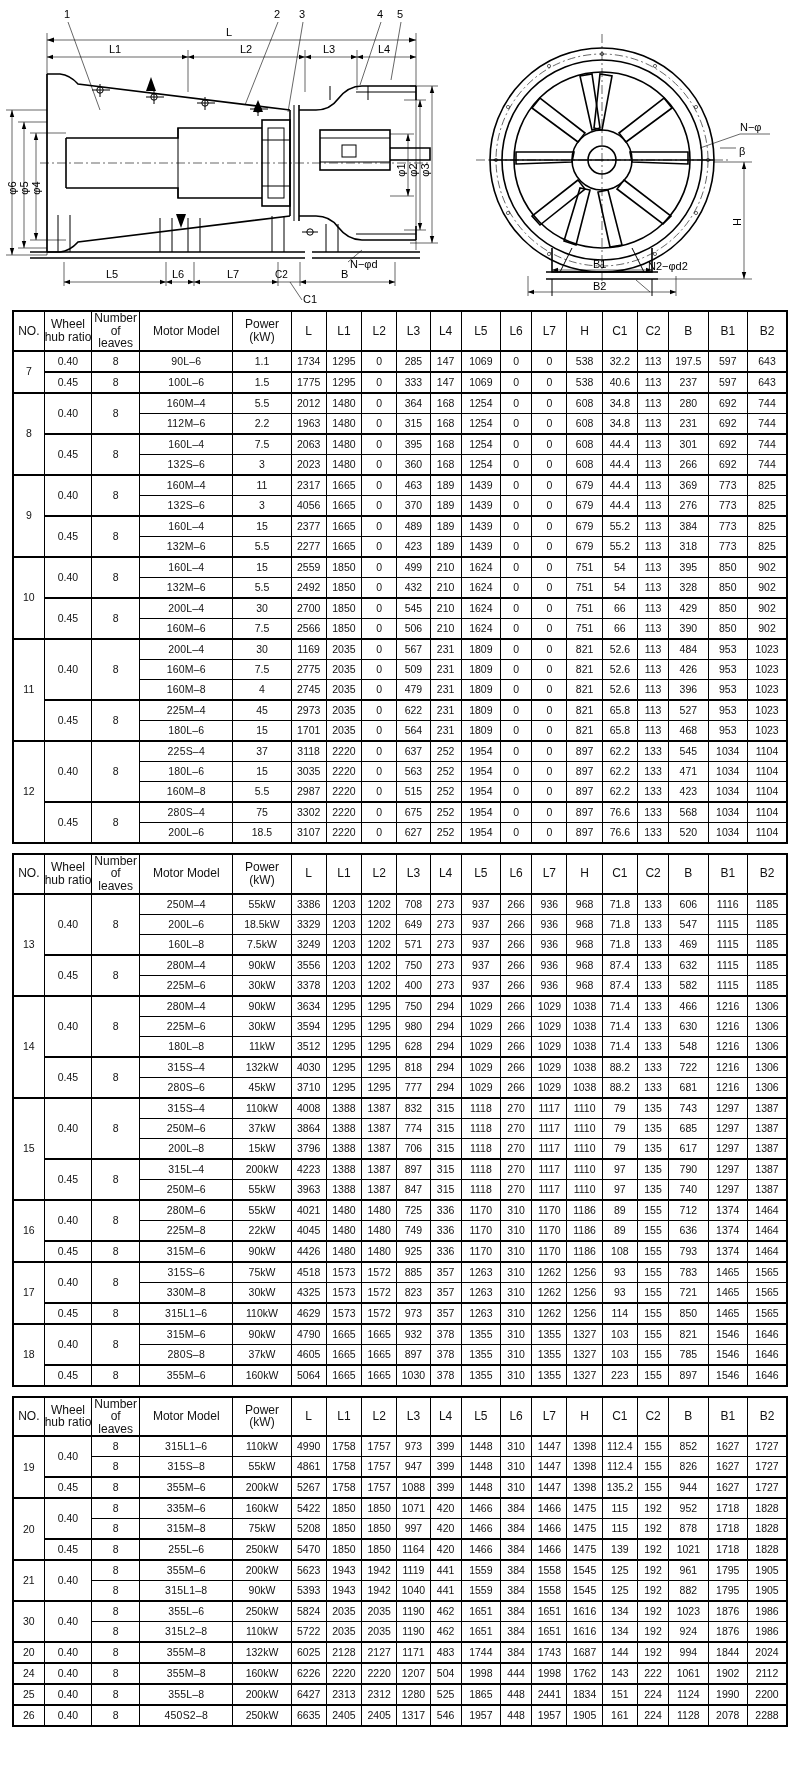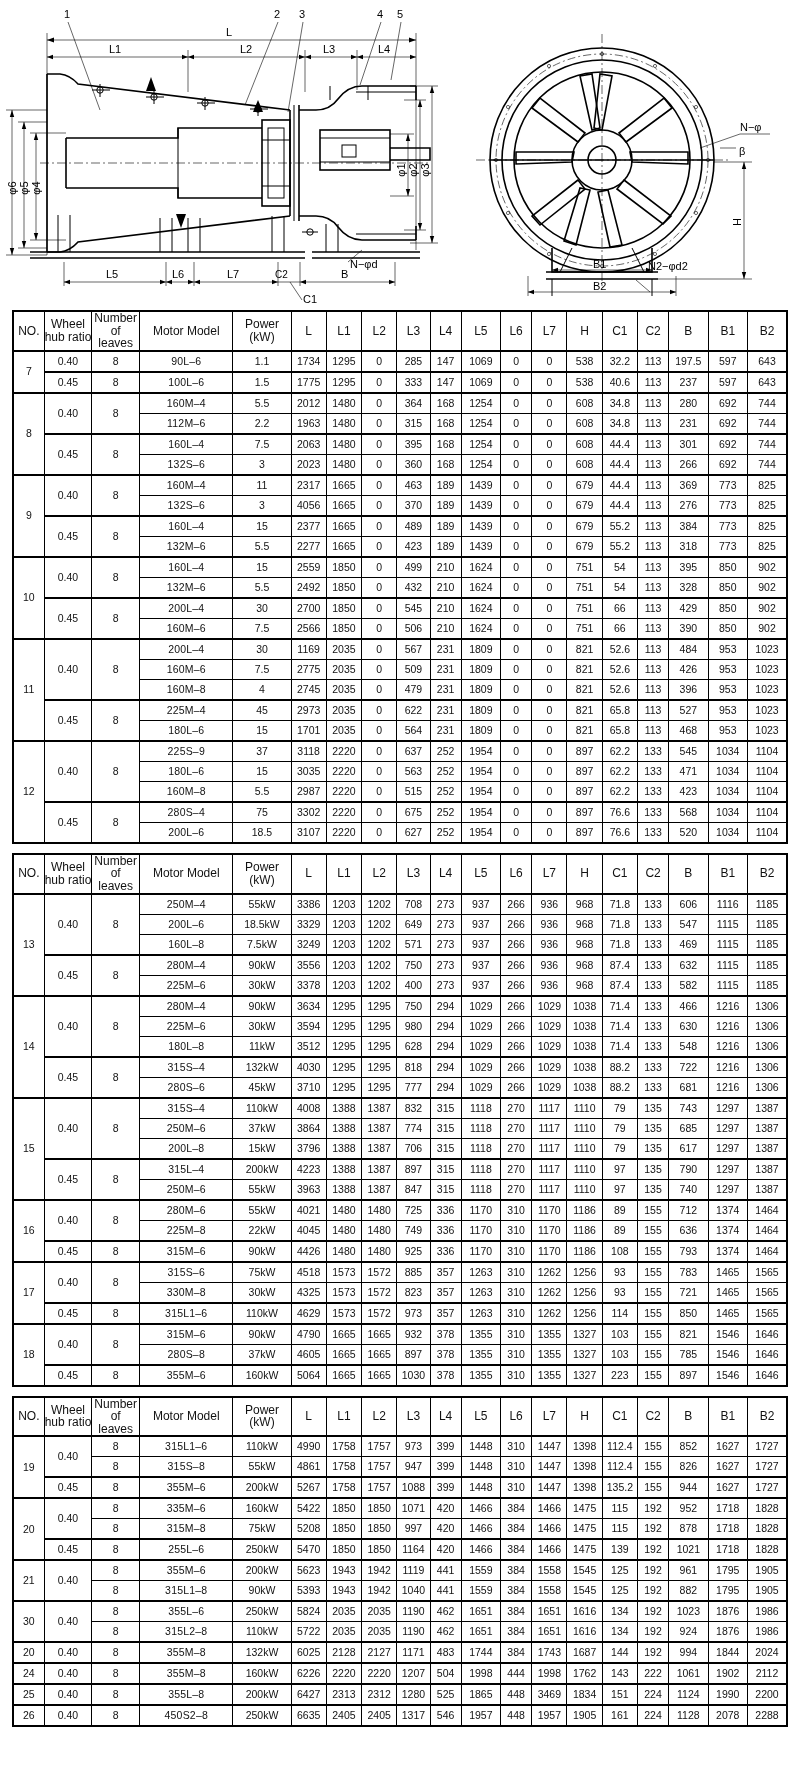--- a/index.html
+++ b/index.html
@@ -753,21 +753,21 @@
             <td class="val">65.8</td>
             <td class="val">113</td>
             <td class="val">468</td>
             <td class="val">953</td>
             <td class="val">1023</td>
           </tr>
           <tr class="group-start">
             <td class="no-cell" rowspan="5">12</td>
             <td class="val" rowspan="3">0.40</td>
             <td class="val" rowspan="3">8</td>
-            <td class="model">225S–9</td>
+            <td class="model">225S–4</td>
             <td class="val">37</td>
             <td class="val">3118</td>
             <td class="val">2220</td>
             <td class="val">0</td>
             <td class="val">637</td>
             <td class="val">252</td>
             <td class="val">1954</td>
             <td class="val">0</td>
             <td class="val">0</td>
             <td class="val">897</td>
@@ -1653,21 +1653,21 @@
             <td class="val">8</td>
             <td class="model">355L–8</td>
             <td class="val">200kW</td>
             <td class="val">6427</td>
             <td class="val">2313</td>
             <td class="val">2312</td>
             <td class="val">1280</td>
             <td class="val">525</td>
             <td class="val">1865</td>
             <td class="val">448</td>
-            <td class="val">3469</td>
+            <td class="val">2441</td>
             <td class="val">1834</td>
             <td class="val">151</td>
             <td class="val">224</td>
             <td class="val">1124</td>
             <td class="val">1990</td>
             <td class="val">2200</td>
           </tr>
           <tr class="group-start">
             <td class="no-cell" rowspan="1">26</td>
             <td class="val" rowspan="1">0.40</td>

